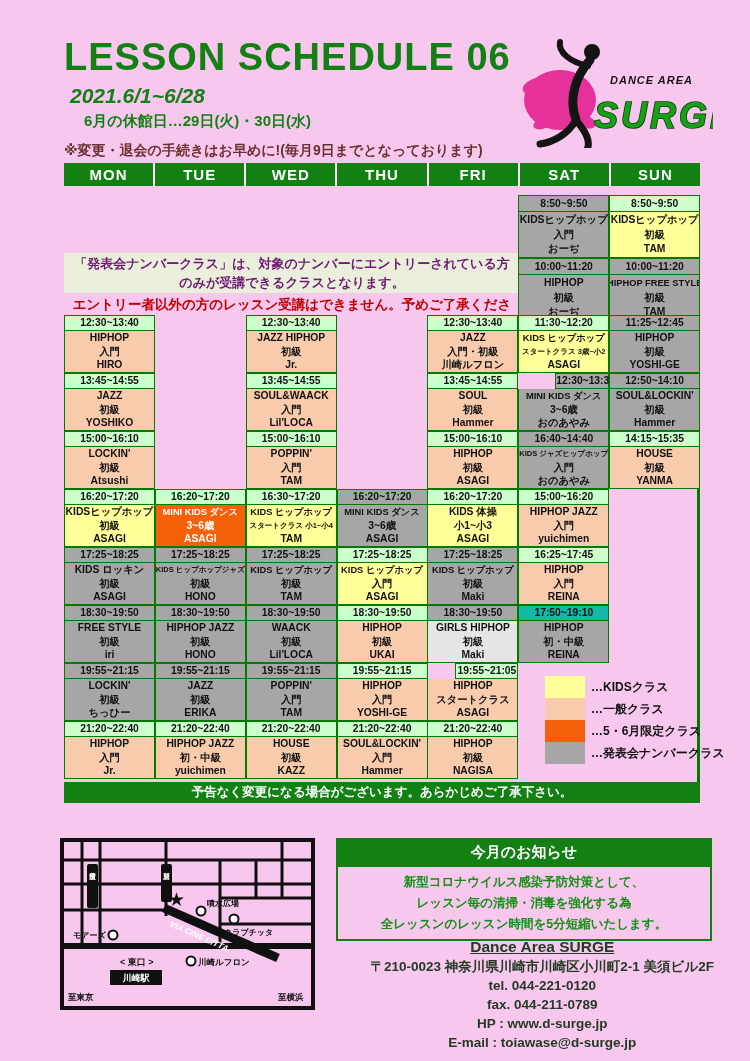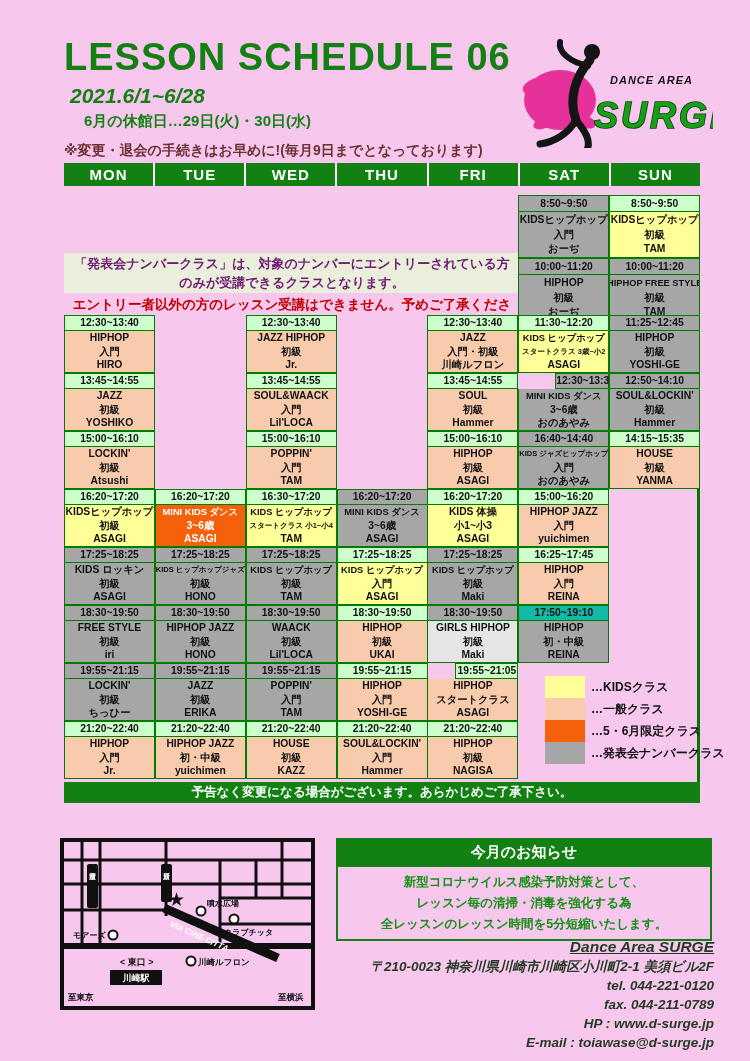--- a/index.html
+++ b/index.html
@@ -39,21 +39,21 @@
   .footbar{position:absolute;left:64px;top:782px;width:636px;height:21px;background:#128012;color:#fff;
            font-size:12.5px;font-weight:bold;text-align:center;line-height:21px;}
   
   .map{position:absolute;left:60px;top:838px;width:255px;height:172px;}
   
   .news{position:absolute;left:336px;top:838px;width:376px;}
   .news .nh{height:27px;background:#128012;color:#fff;font-size:15px;font-weight:bold;text-align:center;line-height:27px;}
   .news .nb{border:2.5px solid #128012;height:72px;display:flex;flex-direction:column;justify-content:center;text-align:center;}
   .news .nb div{font-size:12.5px;font-weight:bold;color:#149014;line-height:21px;}
   
-  .contact{position:absolute;right:36px;top:936px;text-align:right;color:#233b23;font-style:italic;font-weight:bold;}
+  .contact{position:absolute;right:36px;top:936px;text-align:center;color:#233b23;font-weight:bold;}
   .contact .c0{font-size:15.5px;text-decoration:underline;line-height:21px;}
   .contact div{font-size:13.5px;line-height:19px;}
 </style>
 </head>
 <body>
 
 <div class="page">
 
   <div class="title">LESSON SCHEDULE  06</div>
   <div class="period">2021.6/1~6/28</div>

